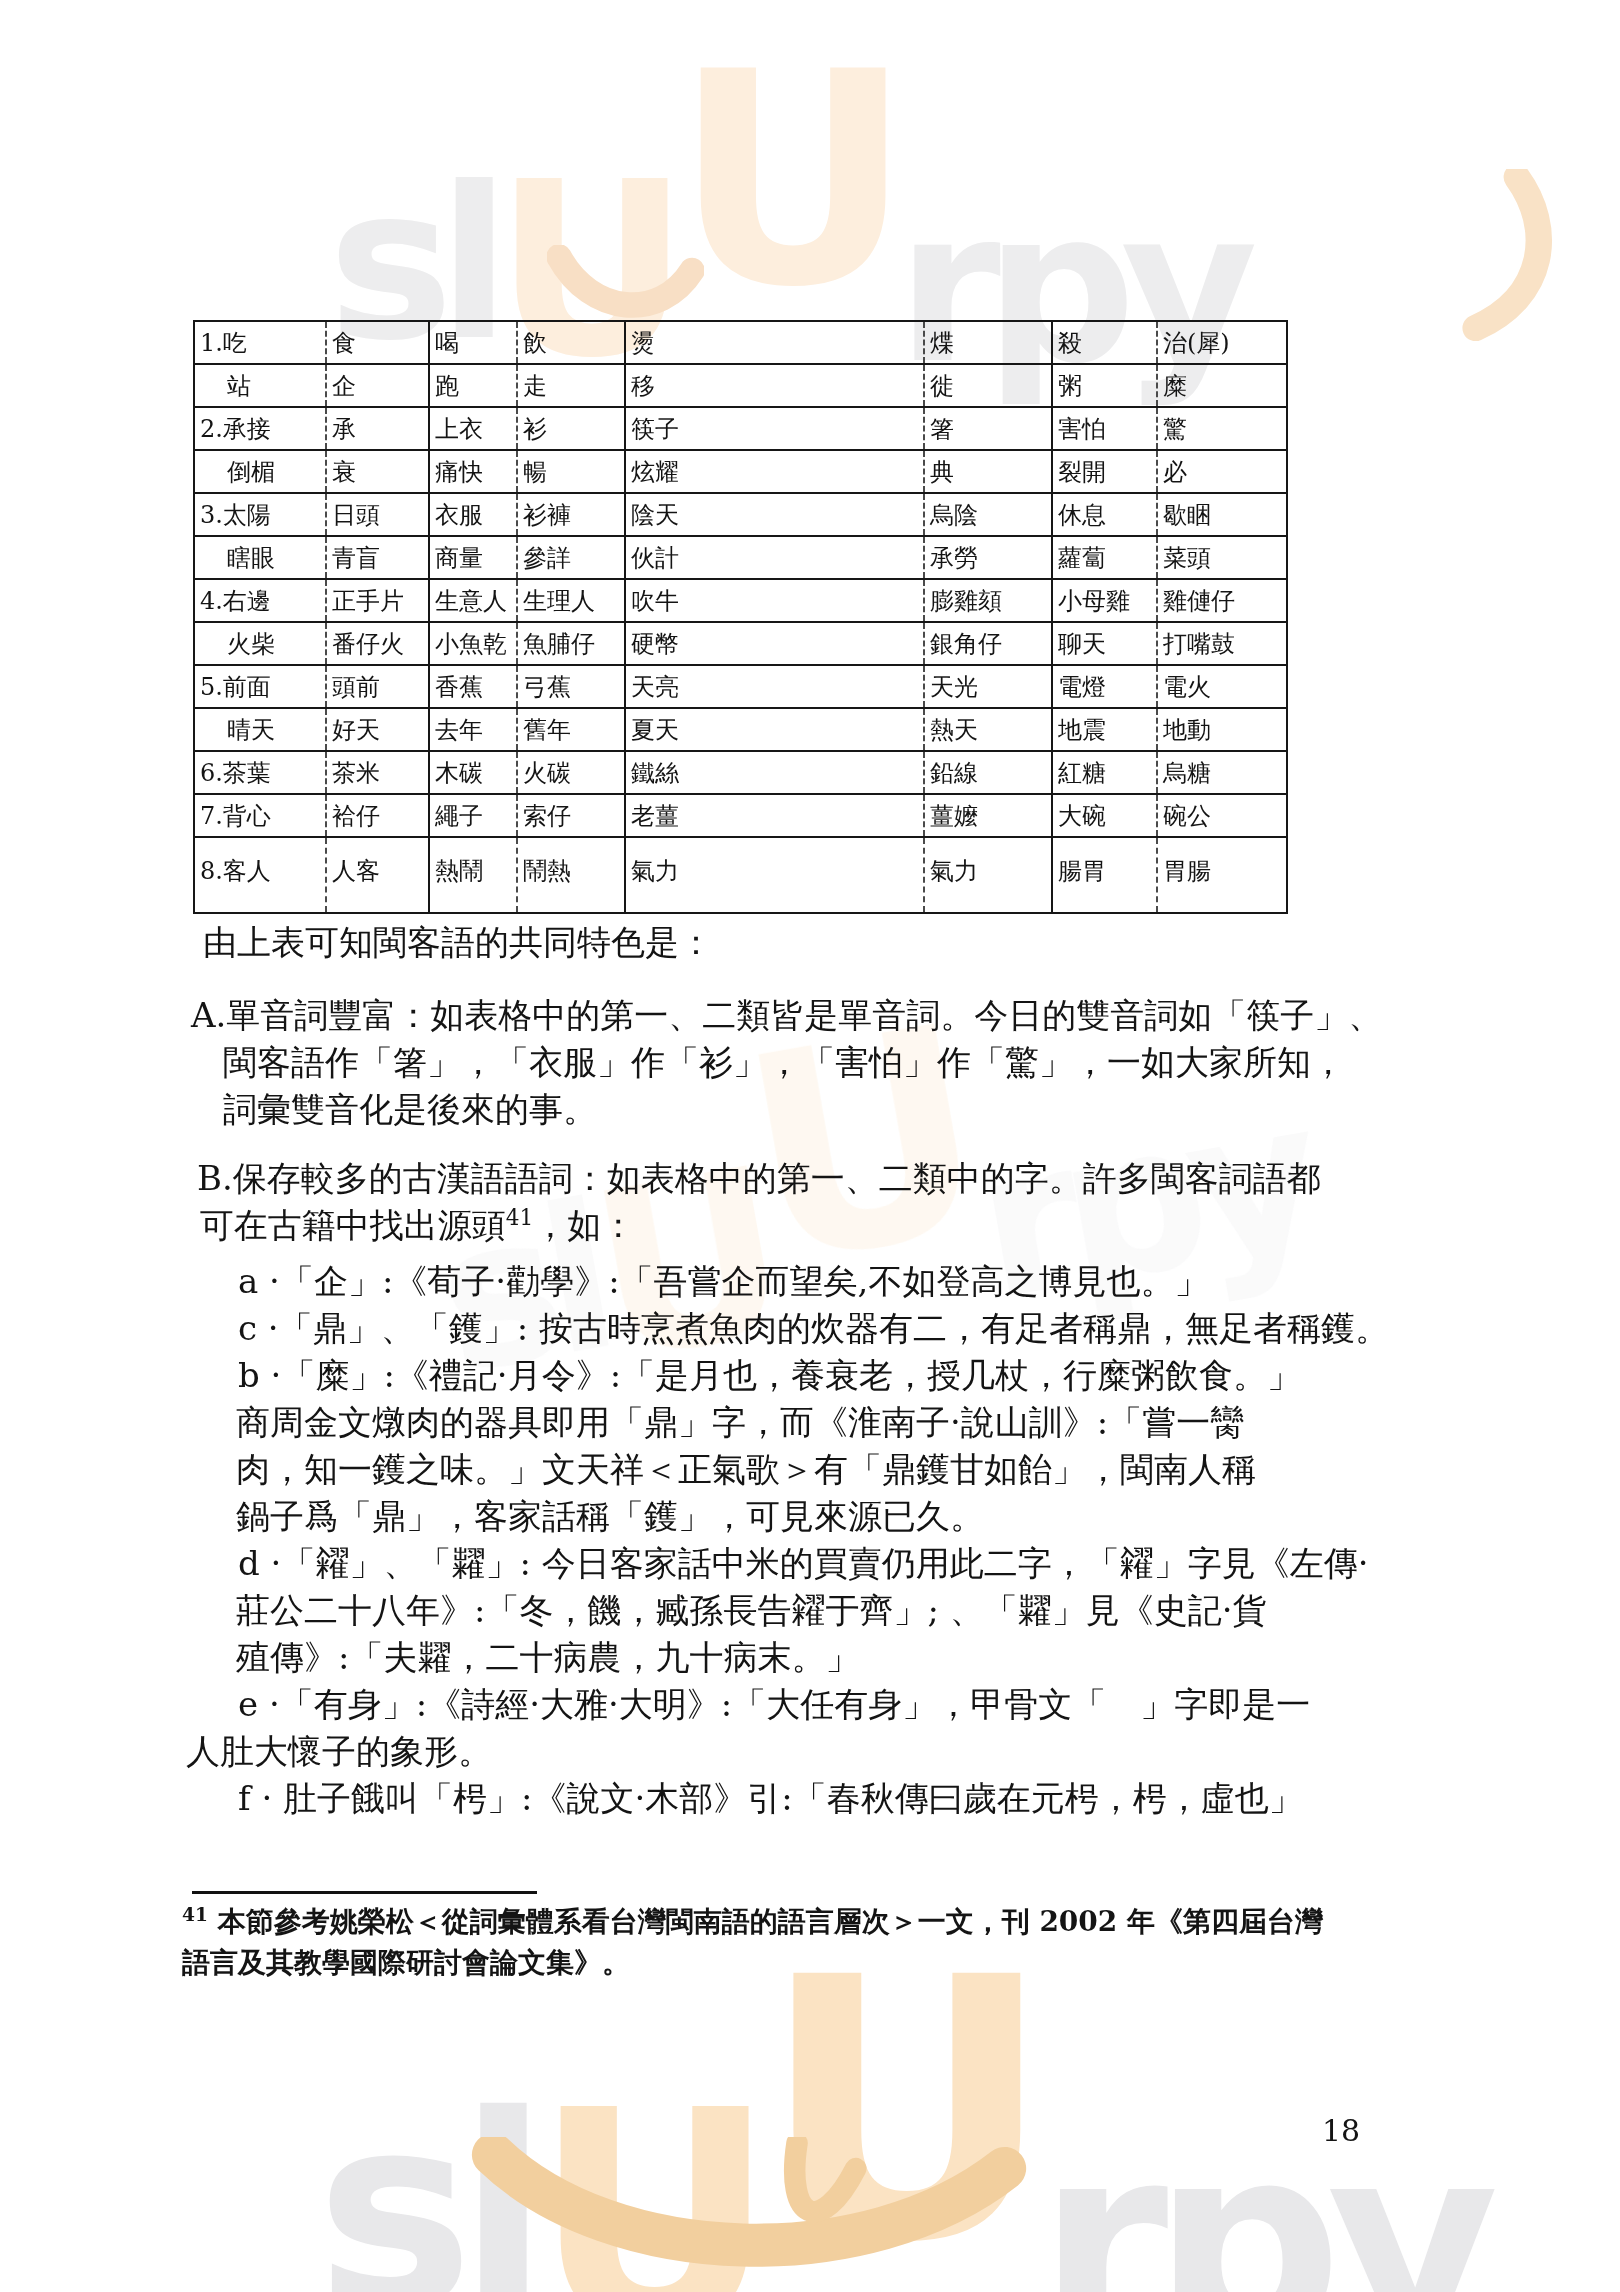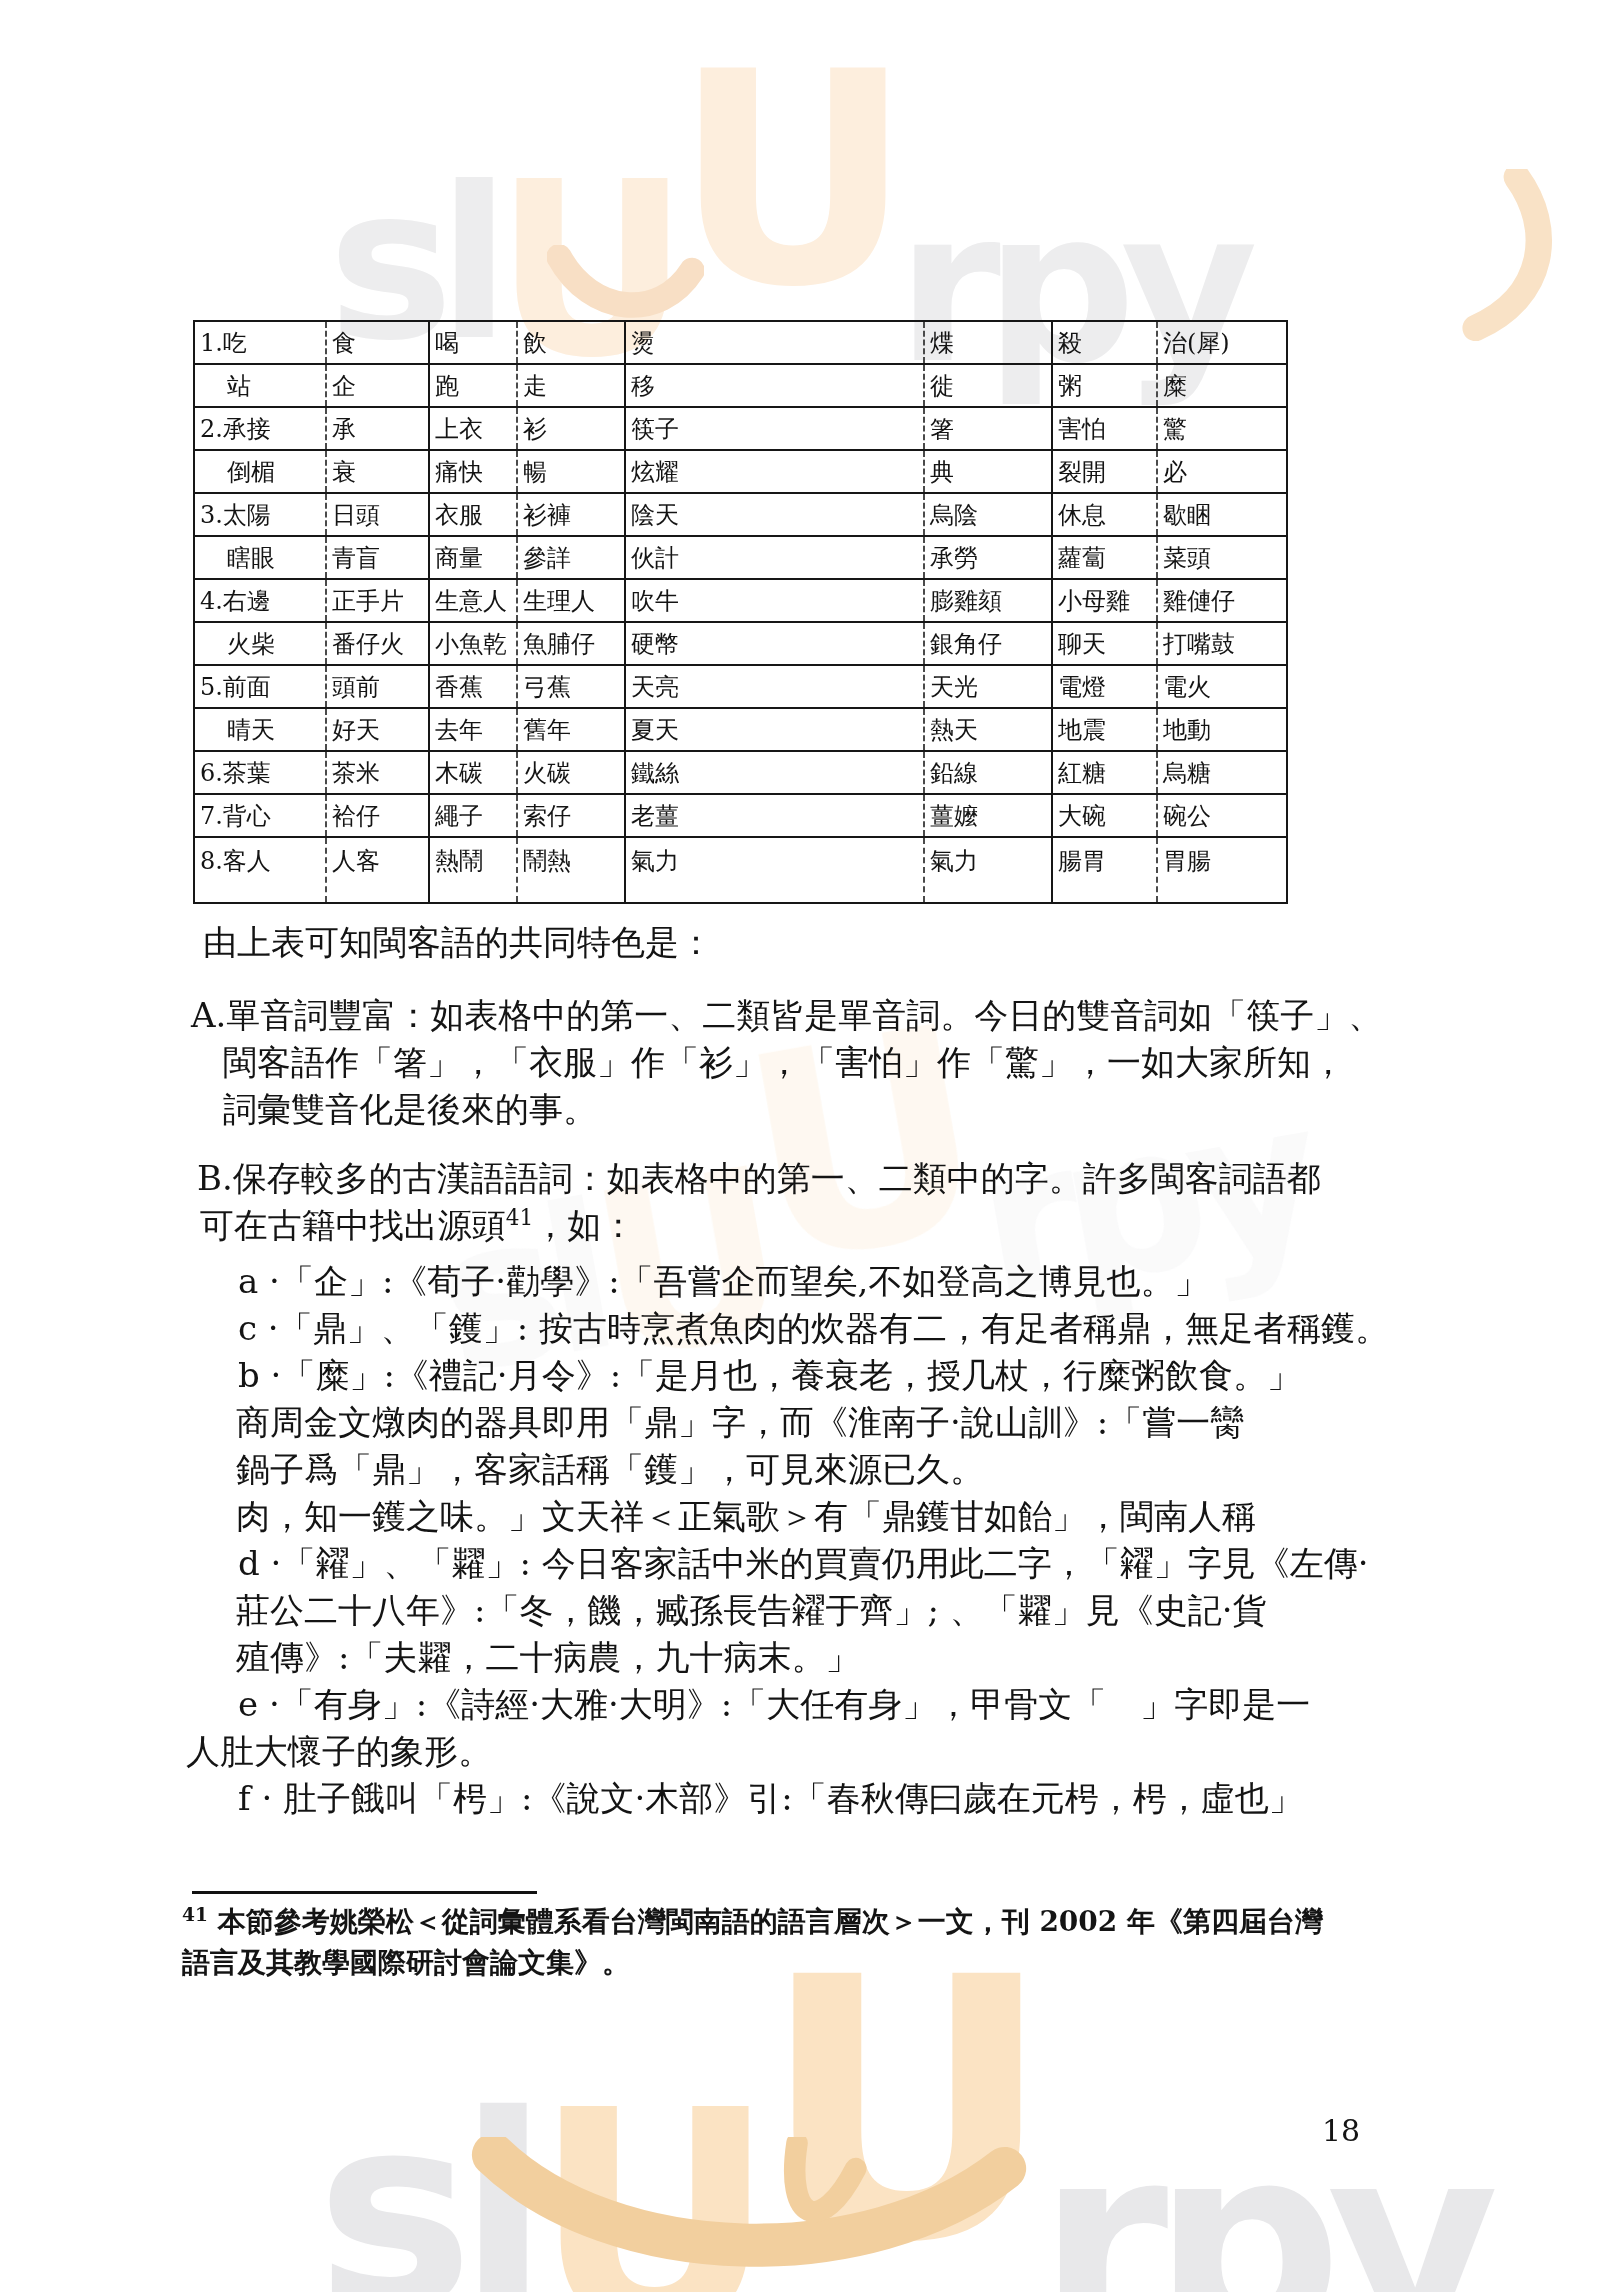--- a/index.html
+++ b/index.html
@@ -31,21 +31,21 @@
   .vocab {position:absolute; left:193px; top:320px; z-index:1;
           border-collapse:collapse; table-layout:fixed;
           border:2.9px solid #161616; font-size:24px;}
   .vocab col.c1{width:132px}.vocab col.c2{width:103px}.vocab col.c3{width:88px}
   .vocab col.c4{width:108px}.vocab col.c5{width:299px}.vocab col.c6{width:128px}
   .vocab col.c7{width:105px}.vocab col.c8{width:130px}
   .vocab td {height:41px; padding:0 0 0 4.9px; border-top:2px solid #161616;
              white-space:nowrap; overflow:hidden; vertical-align:middle;}
   .vocab td:nth-child(even){border-left:2px dashed #4a4a4a;}
   .vocab td:nth-child(3), .vocab td:nth-child(5), .vocab td:nth-child(7){border-left:2.9px solid #161616;}
-  .vocab tr:last-child td {height:57px; vertical-align:top; padding-top:7px;}
+  .vocab tr:last-child td {height:57px; vertical-align:top; padding-top:17px;}
   .vocab td.indent {padding-left:32px;}
 
   
   .tx {position:absolute; z-index:1; font-size:34px; line-height:47px; white-space:nowrap;}
   .intro {left:203px; top:919px;}
   .secA {left:186px; top:992px;}
   .secA .l1 {margin-left:4.9px;}
   .secA .cont {margin-left:37px;}
   .secB {left:186px; top:1155px;}
   .secB .l1 {margin-left:11px;text-align:center;}
@@ -254,22 +254,22 @@
   <div class="tx secB">
     <div class="l1">B.保存較多的古漢語語詞：如表格中的第一、二類中的字。許多閩客詞語都</div>
     <div class="l2"><span>可在古籍中找出源頭</span><sup class="fn">41</sup><span>，如：</span></div>
   </div>
 
   <div class="tx list">
     <div class="letter">a ·「企」:《荀子·勸學》:「吾嘗企而望矣,不如登高之博見也。」</div>
     <div class="letter">c ·「鼎」、「鑊」: 按古時烹煮魚肉的炊器有二，有足者稱鼎，無足者稱鑊。</div>
     <div class="letter">b ·「糜」:《禮記·月令》:「是月也，養衰老，授几杖，行糜粥飲食。」</div>
     <div class="cont">商周金文燉肉的器具即用「鼎」字，而《淮南子·說山訓》:「嘗一臠</div>
+    <div class="cont">肉，知一鑊之味。」文天祥＜正氣歌＞有「鼎鑊甘如飴」，閩南人稱</div>
     <div class="cont">鍋子爲「鼎」，客家話稱「鑊」，可見來源已久。</div>
-    <div class="cont">肉，知一鑊之味。」文天祥＜正氣歌＞有「鼎鑊甘如飴」，閩南人稱</div>
     <div class="letter">d ·「糴」、「糶」: 今日客家話中米的買賣仍用此二字，「糴」字見《左傳·</div>
     <div class="cont">莊公二十八年》:「冬，饑，臧孫長告糴于齊」; 、「糶」見《史記·貨</div>
     <div class="cont">殖傳》:「夫糶，二十病農，九十病末。」</div>
     <div class="letter">e ·「有身」:《詩經·大雅·大明》:「大任有身」，甲骨文「　」字即是一</div>
     <div class="cont-e">人肚大懷子的象形。</div>
     <div class="letter">f · 肚子餓叫「枵」:《說文·木部》引:「春秋傳曰歲在元枵，枵，虛也」</div>
   </div>
 
   <div class="separator"></div>
   <div class="footnote">

